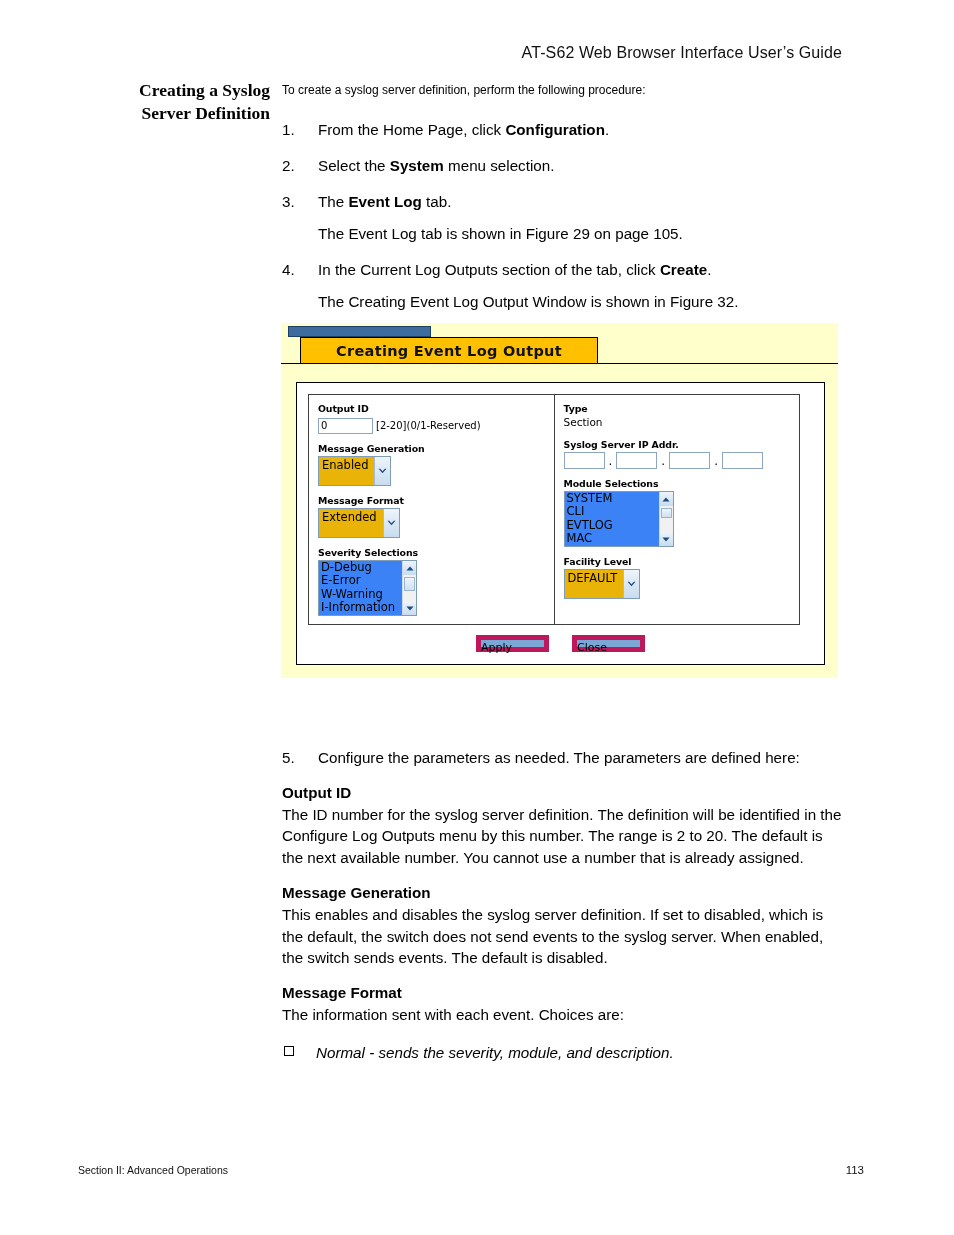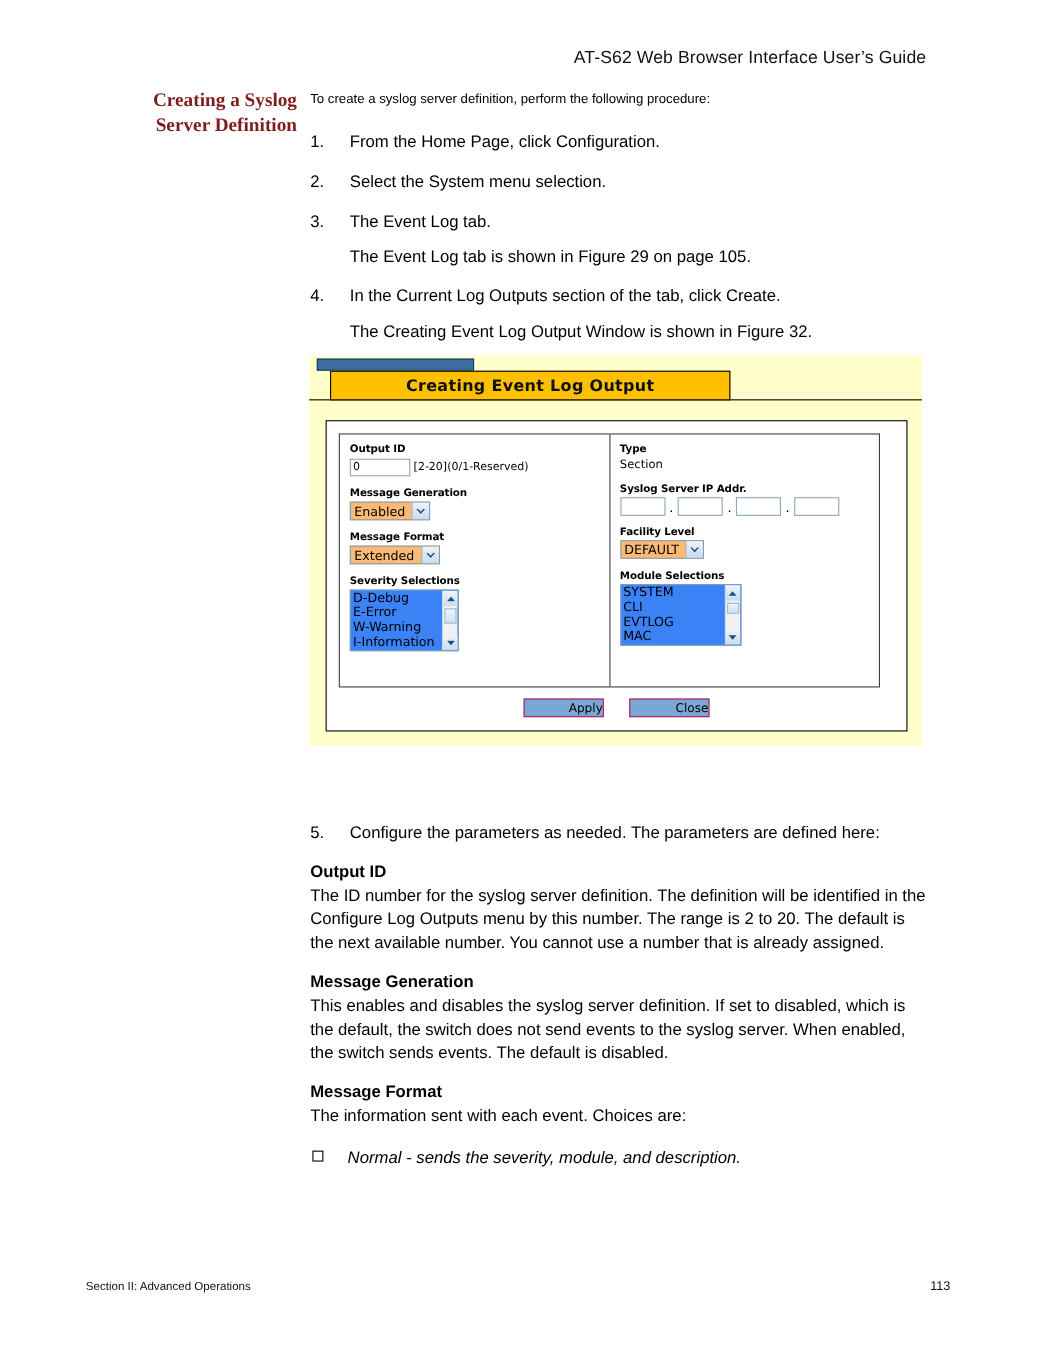--- a/index.html
+++ b/index.html
@@ -36,21 +36,21 @@
   .side-heading {
     position: absolute;
     left: 62px;
     top: 79px;
     width: 208px;
     text-align: right;
     font-family: "Liberation Serif", serif;
     font-weight: bold;
     font-size: 17.5px;
     line-height: 23px;
-    color: #7f1d1d;
+    color: #000000;
   }
 
   
   .body-col {
     position: absolute;
     left: 282px;
     top: 80px;
     width: 562px;
   }
 
@@ -77,21 +77,21 @@
     left: 0;
     top: 0;
     width: 22px;
     text-align: left;
   }
   .substep {
     font-size: 15.2px;
     line-height: 21px;
     margin-top: 11px;
   }
-  b, .b { font-weight: normal; }
+  b, .b { font-weight: bold; }
 
   
   .figure-wrap {
     position: absolute;
     left: 281px;
     top: 323px;
     width: 557px;
     height: 355px;
   }
   .fig-yellow {
@@ -116,21 +116,21 @@
     left: 0;
     top: 40px;
     width: 557px;
     height: 1px;
     background: #000;
   }
   .fig-tab {
     position: absolute;
     left: 19px;
     top: 14px;
-    width: 364px;
+    width: 298px;
     height: 27px;
     background: #ffc000;
     border: 1px solid #000;
     box-sizing: border-box;
     display: flex;
     align-items: center;
     justify-content: center;
   }
   .fig-tab span {
     font-size: 14.5px;
@@ -197,23 +197,23 @@
     font-family: "DejaVu Sans", sans-serif;
     font-size: 10px;
     color: #000;
     vertical-align: middle;
     margin-left: 3px;
   }
 
   .select {
     display: inline-flex;
     align-items: stretch;
-    height: 17px;
+    height: 30px;
     border: 1px solid #7f9db9;
-    background: #fdba74;
+    background: #eab308;
     box-sizing: border-box;
     vertical-align: middle;
   }
   .select .sel-val {
     font-family: "DejaVu Sans", sans-serif;
     font-size: 11.5px;
     line-height: 16px;
     padding: 0 6px 0 3px;
     color: #000;
     white-space: nowrap;
@@ -307,26 +307,26 @@
     right: 0;
     top: 252px;
     display: flex;
     justify-content: center;
     gap: 23px;
   }
   .ui-btn {
     width: 73px;
     height: 17px;
     background: #7ba7d7;
-    border: 1px solid #be185d;
+    border: 5px solid #be185d;
     box-sizing: border-box;
     font-family: "DejaVu Sans", sans-serif;
     font-size: 11px;
     line-height: 15px;
-    text-align: right;
+    text-align: left;
     color: #000;
     cursor: default;
   }
 
   
   .fig-caption {
     position: absolute;
     left: 282px;
     top: 705px;
     width: 562px;
@@ -518,32 +518,20 @@
               <span class="ip-dot">.</span>
               <span class="ip-box"></span>
               <span class="ip-dot">.</span>
               <span class="ip-box"></span>
               <span class="ip-dot">.</span>
               <span class="ip-box"></span>
             </div>
           </div>
 
           <div class="fld-block">
-            <div class="fld-label">Facility Level</div>
-            <div class="select">
-              <span class="sel-val">DEFAULT</span>
-              <span class="sel-arrow">
-                <svg width="9" height="6" viewBox="0 0 9 6">
-                    <path d="M0.5 0.8 L4.5 5.2 L8.5 0.8 L6.8 0.8 L4.5 3.3 L2.2 0.8 Z" fill="#1c4e80"></path>
-                  </svg>
-              </span>
-            </div>
-          </div>
-
-          <div class="fld-block">
             <div class="fld-label">Module Selections</div>
             <div class="listbox wide">
               <ul>
                 <li>SYSTEM</li>
                 <li>CLI</li>
                 <li>EVTLOG</li>
                 <li>MAC</li>
               </ul>
               <div class="lb-scroll">
                 <div class="lb-arrow">
@@ -554,20 +542,32 @@
                 <div class="lb-thumb short"></div>
                 <div class="lb-arrow bottom">
                   <svg width="8" height="5" viewBox="0 0 8 5">
                       <path d="M4 4.6 L0.4 0.4 L7.6 0.4 Z" fill="#1c4e80"></path>
                     </svg>
                 </div>
               </div>
             </div>
           </div>
 
+          <div class="fld-block">
+            <div class="fld-label">Facility Level</div>
+            <div class="select">
+              <span class="sel-val">DEFAULT</span>
+              <span class="sel-arrow">
+                <svg width="9" height="6" viewBox="0 0 9 6">
+                    <path d="M0.5 0.8 L4.5 5.2 L8.5 0.8 L6.8 0.8 L4.5 3.3 L2.2 0.8 Z" fill="#1c4e80"></path>
+                  </svg>
+              </span>
+            </div>
+          </div>
+
         </div>
       </div>
 
       <div class="btn-row">
         <div class="ui-btn">Apply</div>
         <div class="ui-btn">Close</div>
       </div>
     </div>
   </div>
 

